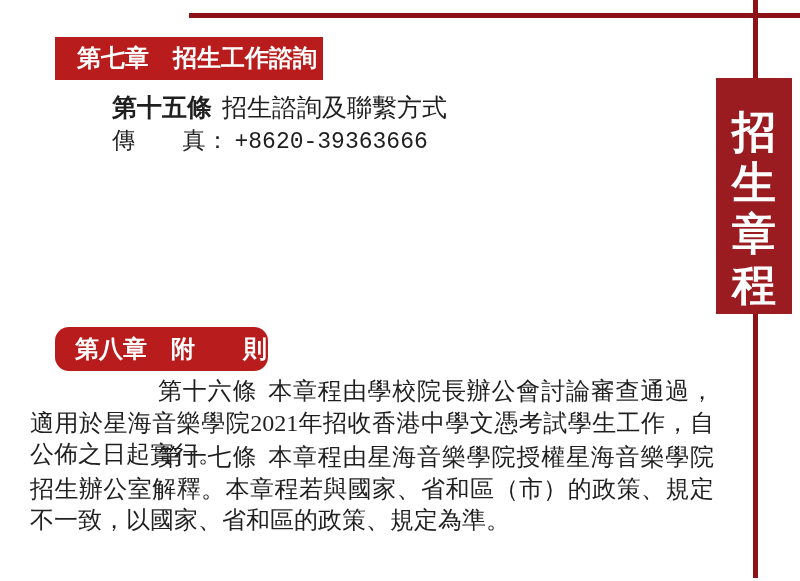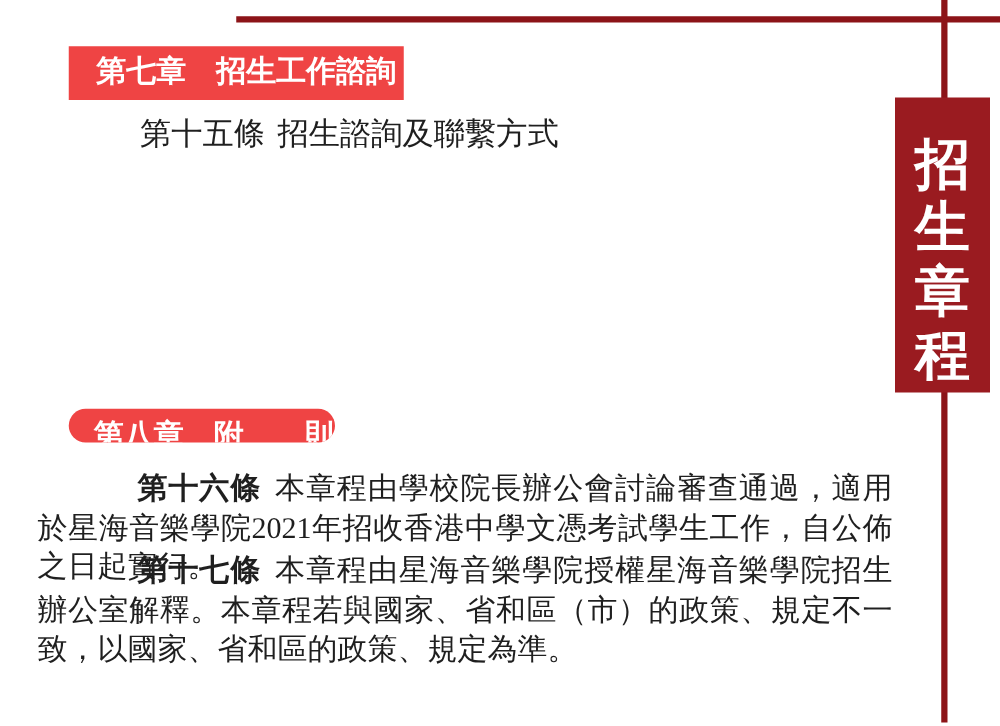--- a/index.html
+++ b/index.html
@@ -33,83 +33,86 @@
   .side-banner .ch {
     color: #ffffff;
     font-size: 44px;
     font-weight: bold;
     line-height: 51px;
     font-family: "DejaVu Serif", serif;
   }
   
   .chapter-banner {
     position: absolute; left: 55px;
-    background: #ef4444;
+    background: #b91c1c;
     color: #ffffff;
     font-weight: bold;
     font-size: 24px;
     white-space: nowrap;
     overflow: hidden;
   }
   .banner-ch7 {
     top: 37px; width: 268px; height: 43px;
     line-height: 43px; padding-left: 22px;
   }
   .banner-ch8 {
-    top: 327px; width: 213px; height: 27px;
+    top: 327px; width: 213px; height: 44px;
     line-height: 44px; padding-left: 20px; border-radius: 14px;
   }
   
   .ch7-block {
     position: absolute; left: 112px; top: 92px;
     font-size: 23px;
     line-height: 32.5px;
     white-space: nowrap;
   }
   .art15-head { font-size: 25px; }
-  .art15-head .num { font-weight: normal; margin-right: 10px; }
+  .art15-head .num { font-weight: bold; margin-right: 10px; }
   .contact-row .label { letter-spacing: 0.5px; }
   .contact-row .value.mono {
     font-family: "Liberation Mono", monospace;
     font-size: 23px;
     margin-left: 5px;
   }
   .contact-row .value.cjk { margin-left: 12px; }
   
   .article-para {
     position: absolute; left: 30px;
     width: 684px;
     font-size: 24px;
     line-height: 31.5px;
     text-indent: 80px;
     text-align: justify;
   }
   .para-16 { top: 376px; }
   .para-17 { top: 442px; }
-  .article-para .num { font-weight: bold; margin-right: 11px; }
+  .article-para .num { font-weight: normal; margin-right: 11px; margin-left: 48px; }
 </style>
 </head>
 <body>
 
 <div class="top-rule"></div>
 <div class="vert-rule"></div>
 
 <div class="side-banner">
   <div class="ch">招</div>
   <div class="ch">生</div>
   <div class="ch">章</div>
   <div class="ch">程</div>
 </div>
 
 <div class="chapter-banner banner-ch7">第七章　招生工作諮詢</div>
 
 <div class="ch7-block">
   <div class="art15-head">
     <span class="num">第十五條</span><span>招生諮詢及聯繫方式</span>
   </div>
+  <div class="contact-row">
+    <span class="label">傳　　真：</span><span class="value mono">+8620-39363666</span>
+  </div>
 </div>
 
 <div class="chapter-banner banner-ch8">第八章　附　　則</div>
 
 <p class="article-para para-16">
   <span class="num">第十六條</span><span>本章程由學校院長辦公會討論審查通過，適用於星海音樂學院2021年招收香港中學文憑考試學生工作，自公佈之日起實行。</span>
 </p>
 <p class="article-para para-17">
   <span class="num">第十七條</span><span>本章程由星海音樂學院授權星海音樂學院招生辦公室解釋。本章程若與國家、省和區（市）的政策、規定不一致，以國家、省和區的政策、規定為準。</span>
 </p>

